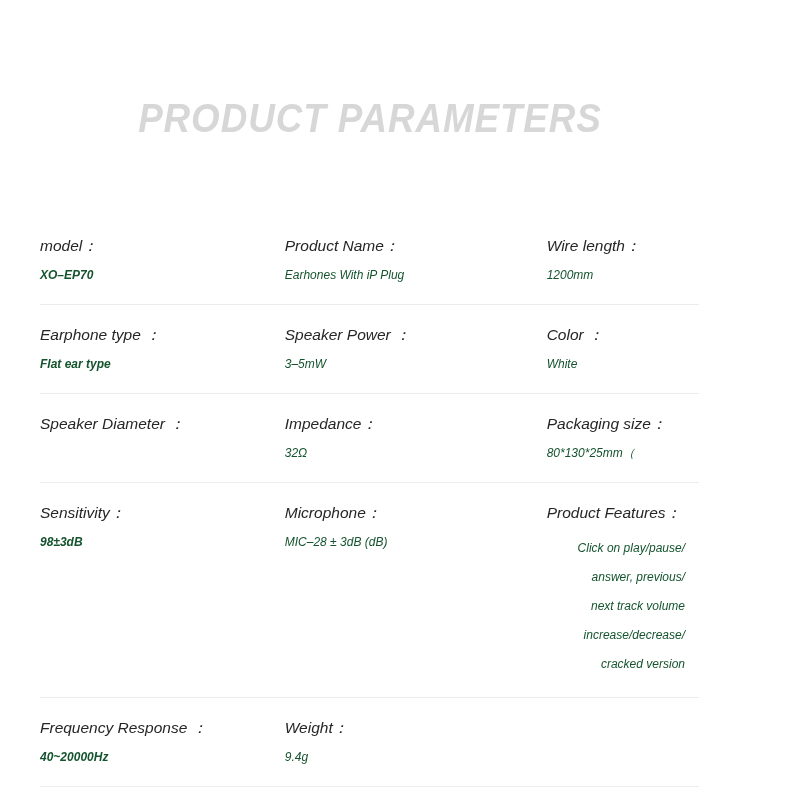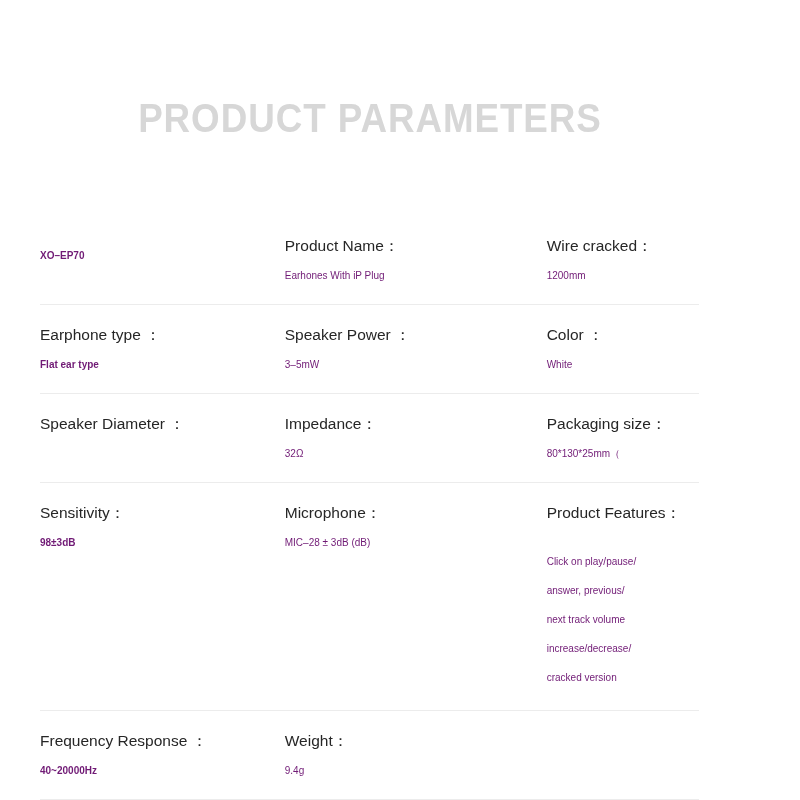--- a/index.html
+++ b/index.html
@@ -12,20 +12,21 @@
     background: #ffffff;
     font-family: "Liberation Sans", sans-serif;
     color: #1a1a1a;
     overflow: hidden;
   }
   .page {
     position: relative;
     width: 739px;
     height: 800px;
     box-sizing: border-box;
+    font-style: italic;
   }
   .title-wrap {
     padding-top: 96px;
     text-align: center;
   }
   .page-title {
     font-size: 40px;
     line-height: 44px;
     font-weight: bold;
     letter-spacing: 1px;
@@ -58,57 +59,59 @@
   .spec-cell.c2 { width: 290px; margin-left: 8px; }
   .spec-cell.c3 { width: 168px; }
   .spec-label {
     font-size: 15.5px;
     line-height: 20px;
     color: #262626;
     font-weight: normal;
     white-space: pre;
   }
   .spec-value {
-    font-size: 10px;
+    font-size: 12px;
     line-height: 21px;
-    color: #701a75;
+    color: #14532d;
     font-weight: bold;
     margin-top: 9px;
     white-space: pre-line;
   }
   .spec-value.normal {
     font-weight: normal;
   }
   .spec-value.multi {
     line-height: 29px;
-    margin-top: 24px;
+    margin-top: 11px;
+    text-align: right;
   }
   .spec-cell.empty { visibility: hidden; }
 </style>
 </head>
 <body>
 
 <div class="page">
 
   <div class="title-wrap">
     <div class="page-title">PRODUCT PARAMETERS</div>
   </div>
 
   <div class="spec-table">
 
     <div class="spec-row">
       <div class="spec-cell c1">
+        <div class="spec-label">model：</div>
         <div class="spec-value">XO–EP70</div>
       </div>
       <div class="spec-cell c2">
         <div class="spec-label">Product Name：</div>
         <div class="spec-value normal">Earhones With iP Plug</div>
       </div>
       <div class="spec-cell c3">
-        <div class="spec-label">Wire cracked：</div>
+        <div class="spec-label">Wire length：</div>
         <div class="spec-value normal">1200mm</div>
       </div>
     </div>
 
     <div class="spec-row">
       <div class="spec-cell c1">
         <div class="spec-label">Earphone type ：</div>
         <div class="spec-value">Flat ear type</div>
       </div>
       <div class="spec-cell c2">

